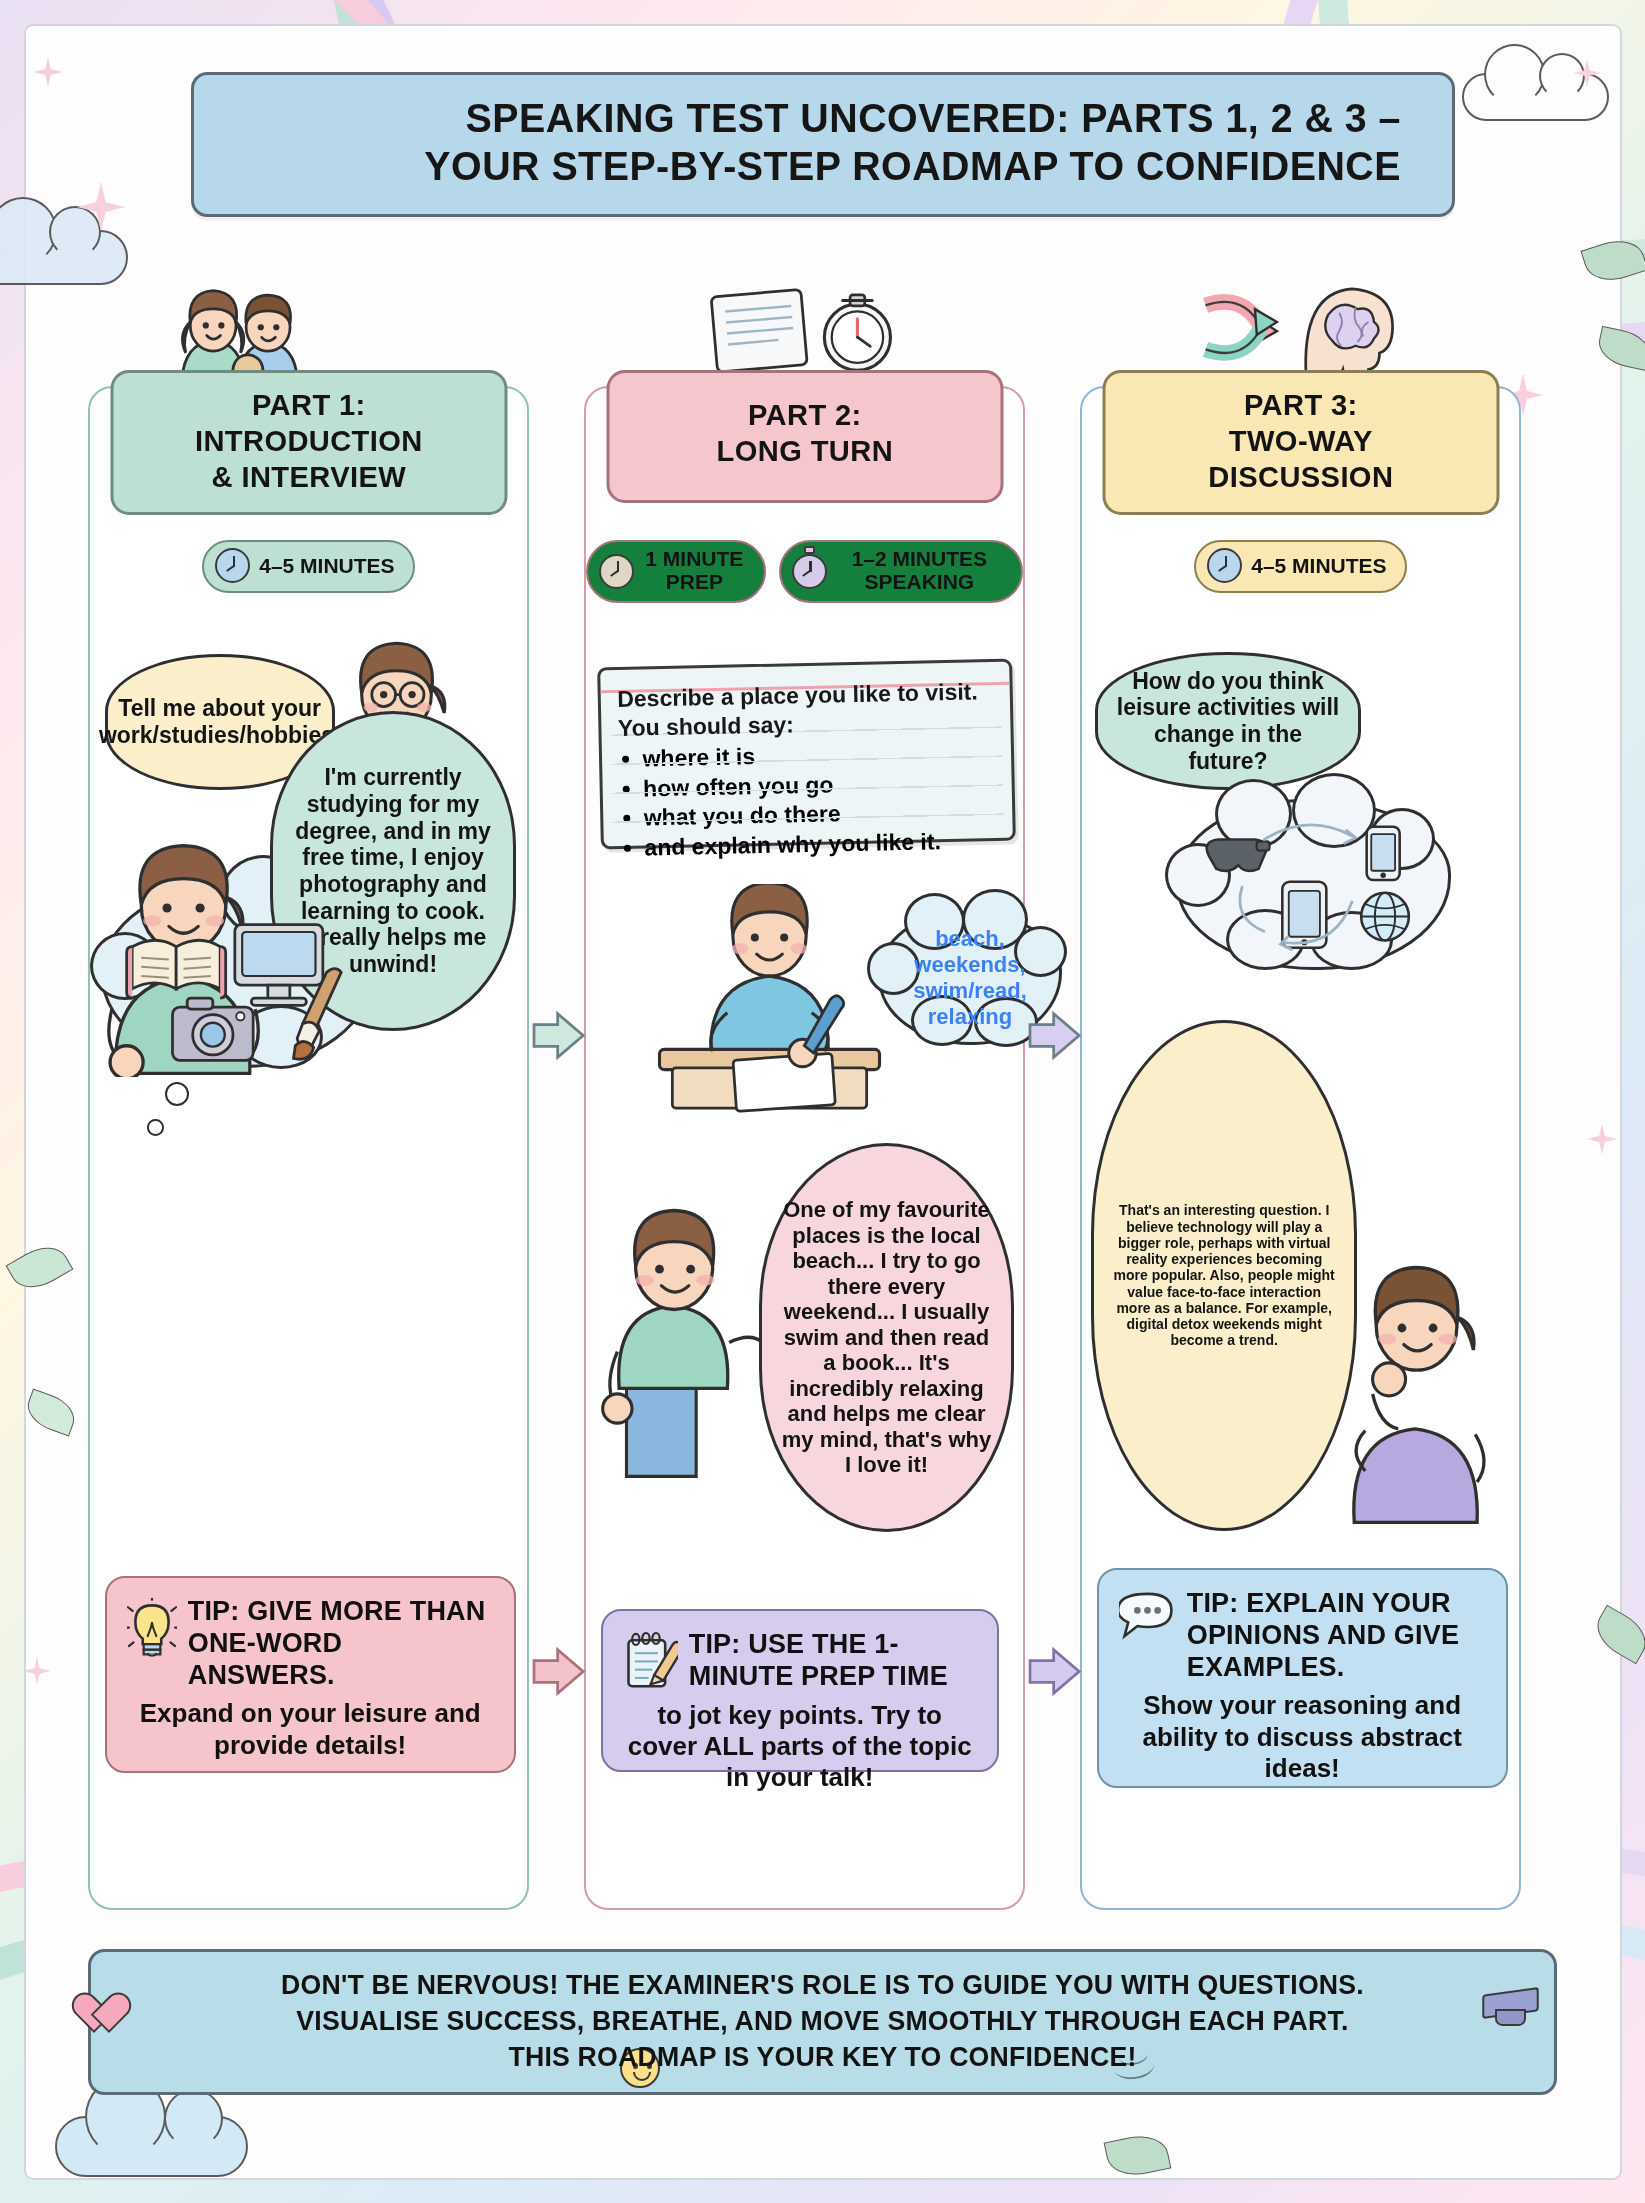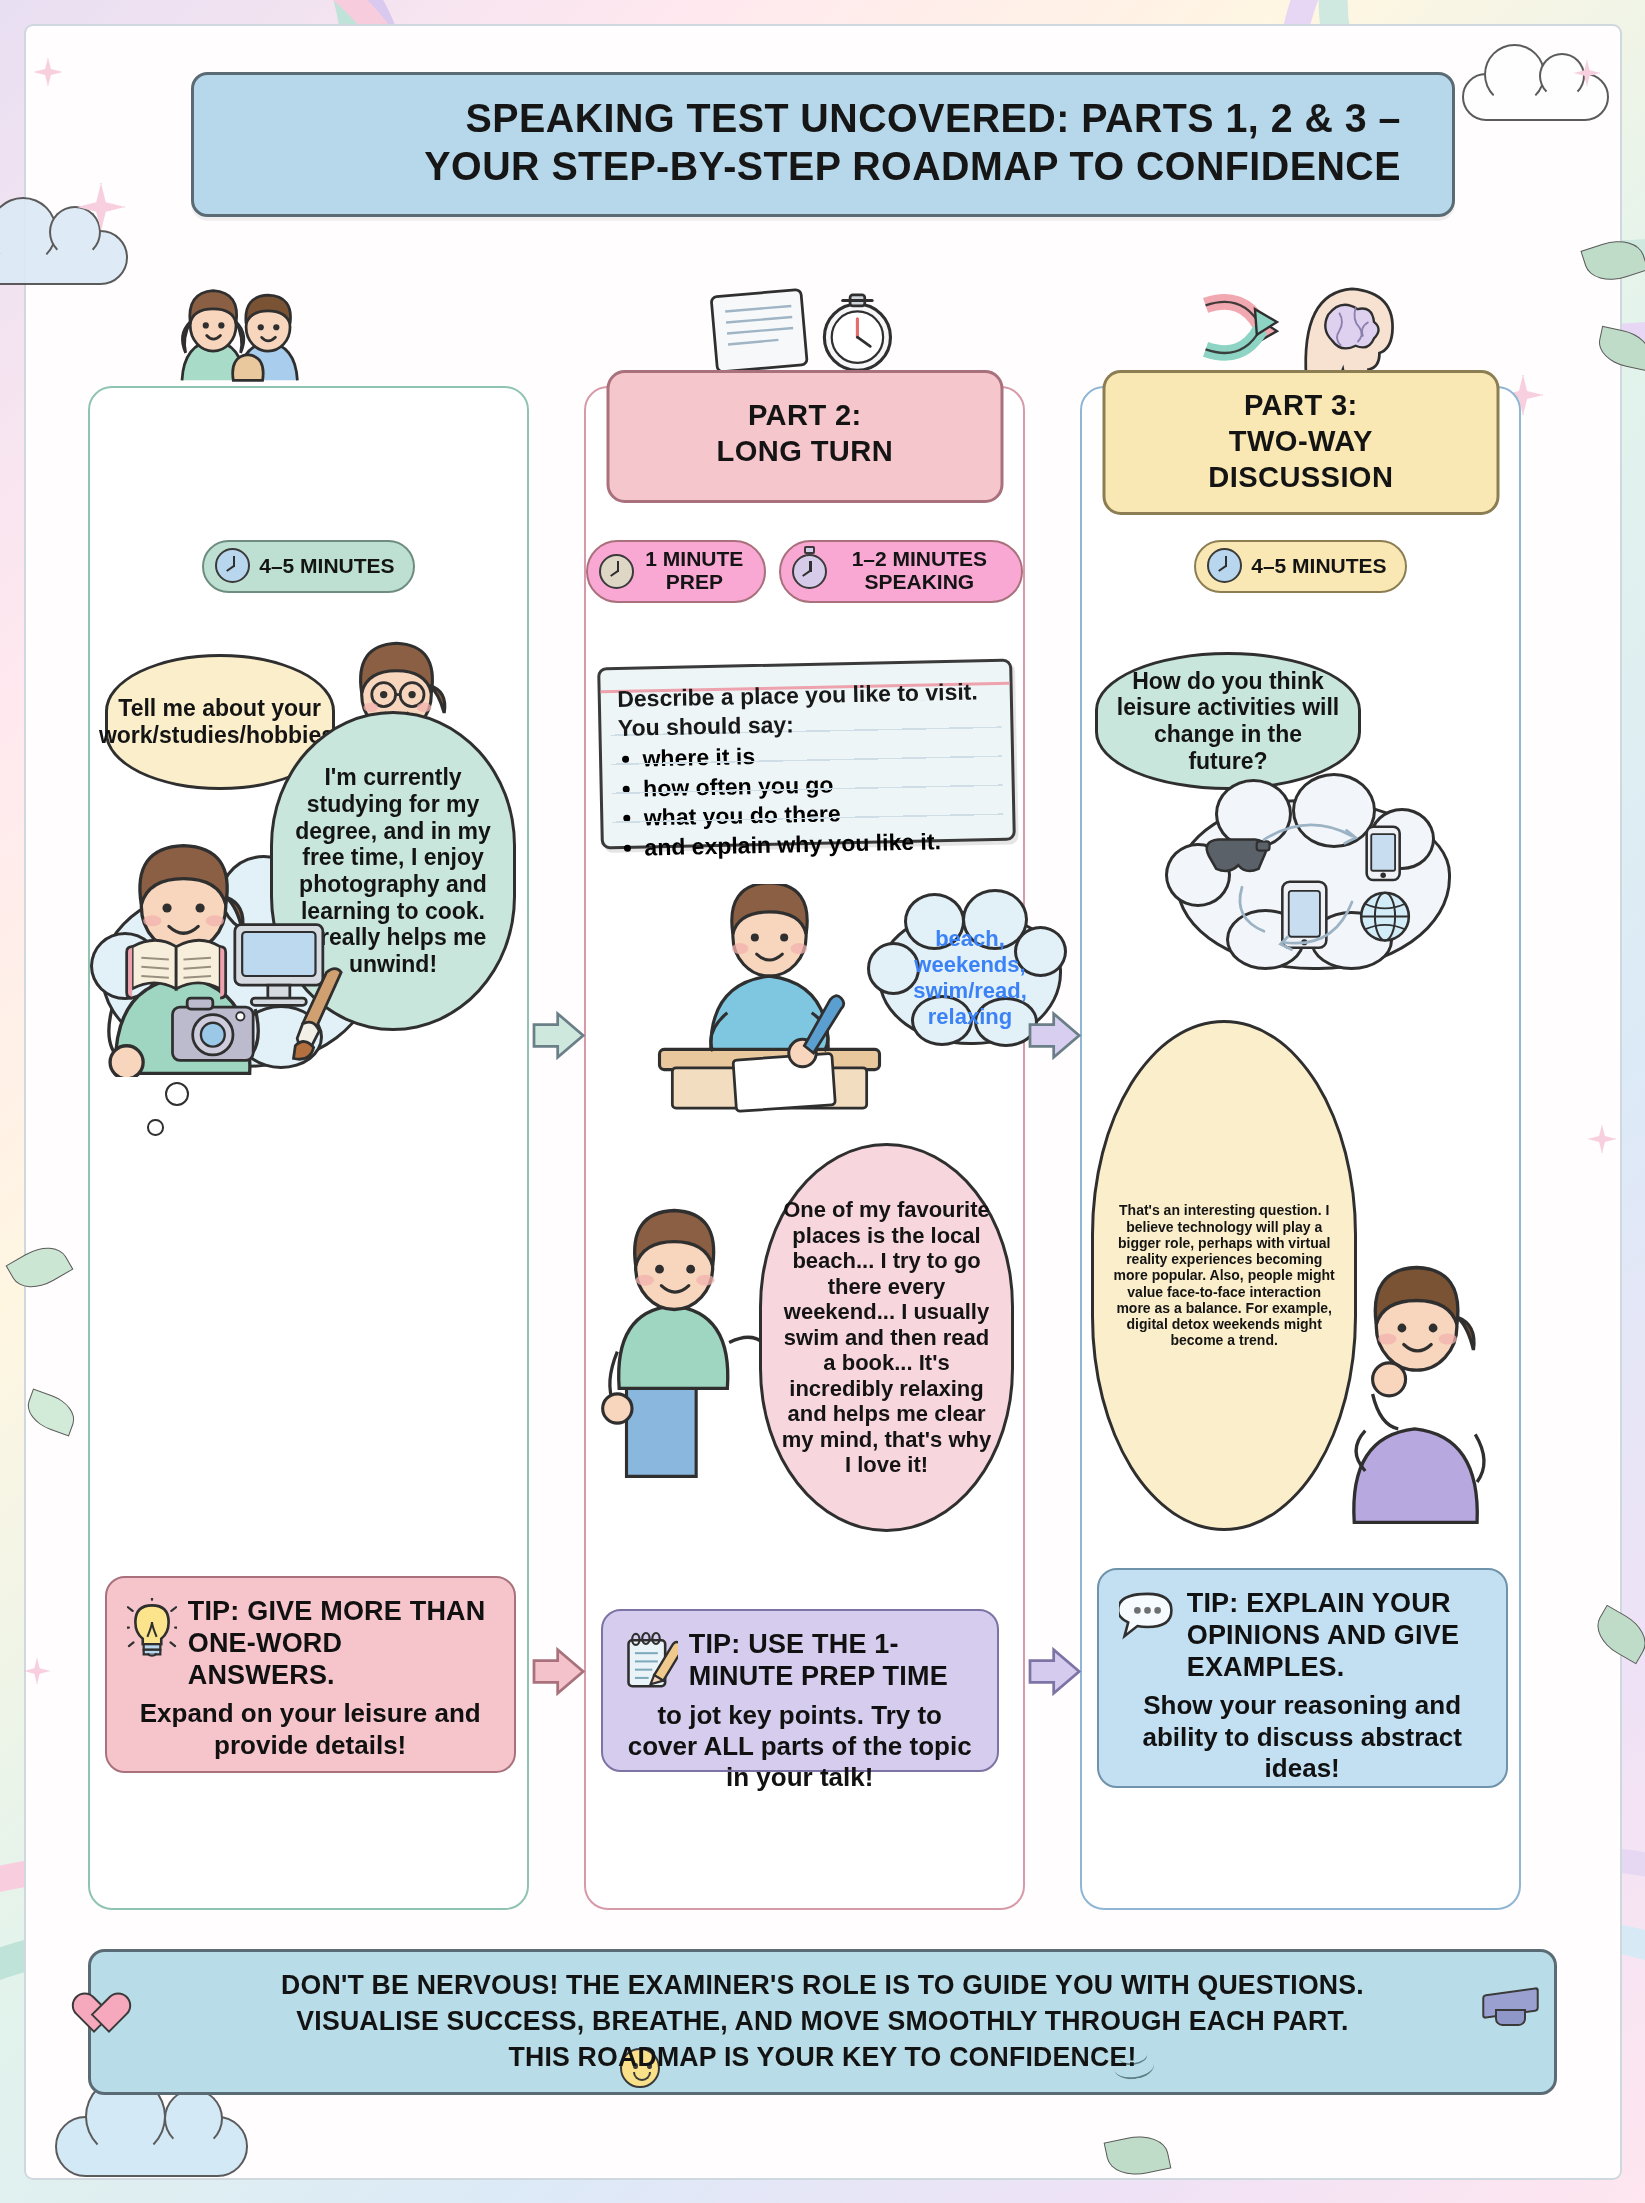--- a/index.html
+++ b/index.html
@@ -117,21 +117,21 @@
 
   .badges { position:absolute; top:152px; left:0; width:100%; display:flex;
     justify-content:center; gap:13px; }
   .badge {
     display:flex; align-items:center; gap:9.2px;
     border:2.8px solid; border-radius:37px; padding:6.4px 18.4px 7.3px 11px;
     font-weight:bold; font-size:21px; line-height:1.08; color:#141414;
     text-transform:uppercase; text-align:center;
   }
   .bg-green { background:#bde0d2; border-color:#6e8d80; }
-  .bg-pink  { background:#f9a8d4; border-color:#a9717c; }
+  .bg-pink  { background:#15803d; border-color:#a9717c; }
   .bg-yel   { background:#fae8b4; border-color:#8c7e52; }
 
   .clock { width:35px; height:35px; border:2.8px solid #3a3a3a; border-radius:50%;
     position:relative; flex:0 0 auto; }
   .clock.blue { background:#b9d6ef; }
   .clock.tan  { background:#ded7c6; }
   .clock.lilac{ background:#d6cbe9; }
   .clock:before { content:""; position:absolute; left:50%; top:18%; width:2.3px; height:36%;
     background:#2f2f2f; transform-origin:bottom center; }
   .clock:after { content:""; position:absolute; left:50%; top:50%; width:2.3px; height:28%;
@@ -281,20 +281,25 @@
           <circle cx="55" cy="44" r="3.4" fill="#2f2f2f"></circle>
         <path d="M39 55 q7 8 15 0" fill="none" stroke="#2f2f2f" stroke-width="3" stroke-linecap="round"></path>
         <ellipse cx="106" cy="46" rx="24" ry="26" fill="#f7d6bd" stroke="#2f2f2f" stroke-width="3"></ellipse>
         <path d="M82 42 q-3-30 24-31 q28 1 24 31 q-5-14-24-14 q-19 0-24 14z" fill="#7a5234" stroke="#2f2f2f" stroke-width="3"></path>
         <circle cx="98" cy="46" r="3.4" fill="#2f2f2f"></circle>
           <circle cx="115" cy="46" r="3.4" fill="#2f2f2f"></circle>
         <path d="M99 57 q7 8 15 0" fill="none" stroke="#2f2f2f" stroke-width="3" stroke-linecap="round"></path>
         <path d="M68 104 q-4-26 16-28 q20 2 16 28z" fill="#e9c89e" stroke="#2f2f2f" stroke-width="3"></path>
       </svg>
 
+      <div class="col-head ch-1">
+        <div class="t">PART 1:</div>
+        <div class="t">INTRODUCTION</div>
+        <div class="t">&amp; INTERVIEW</div>
+      </div>
 
       <div class="badges">
         <div class="badge bg-green">
           <span class="clock blue"></span>
           <span>4–5 MINUTES</span>
         </div>
       </div>
 
       <div class="bub bub-oval b-cream" style="left:14.7px; top:266px; width:230px; height:136px; font-size:23px;">
         <span>Tell me about your work/studies/hobbies.</span>

